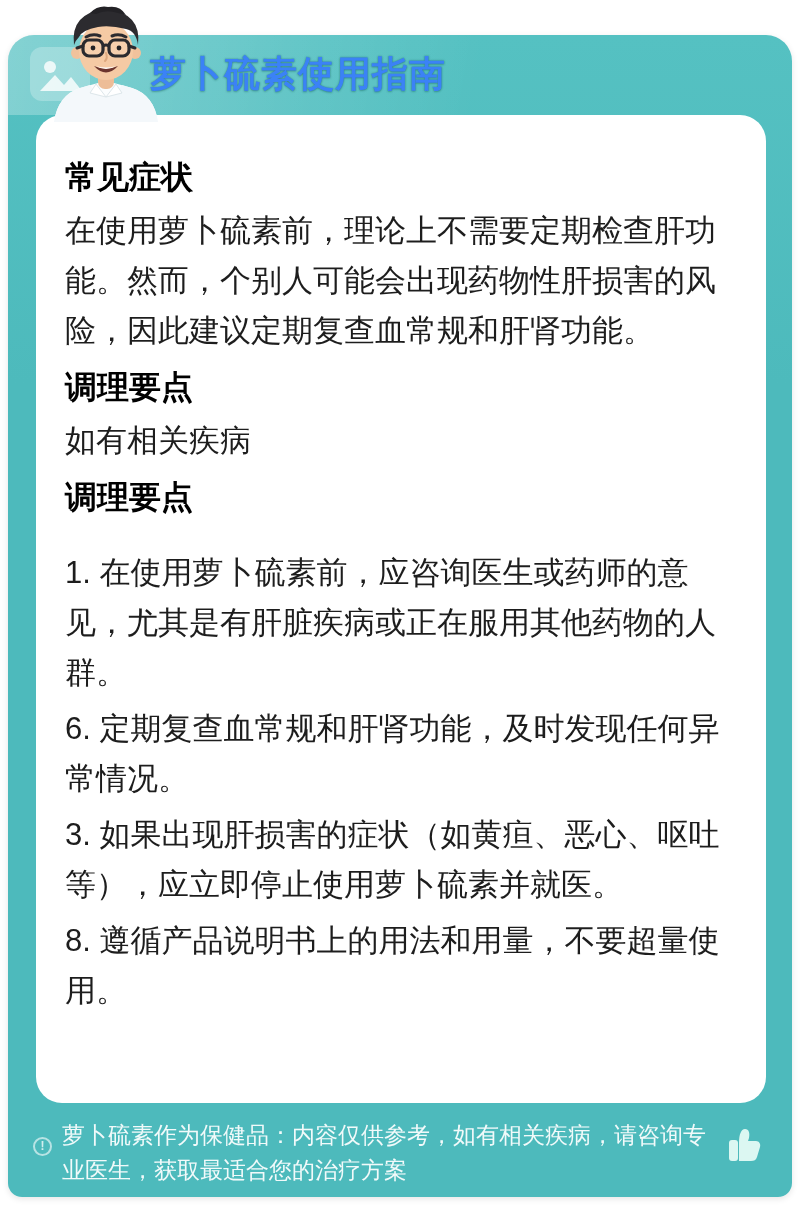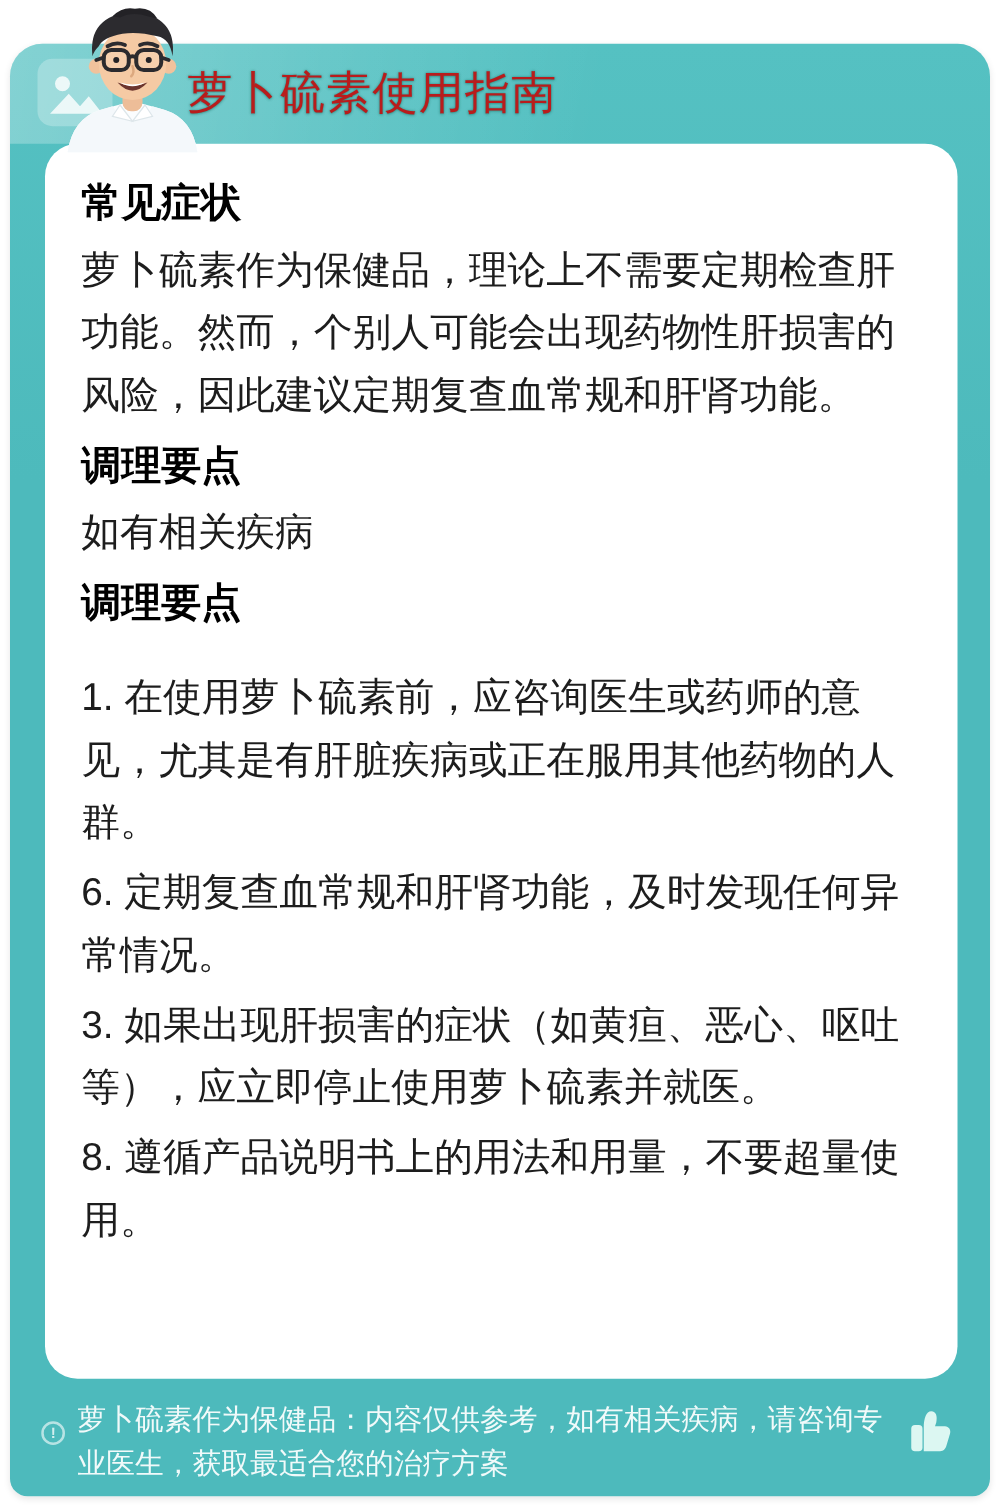--- a/index.html
+++ b/index.html
@@ -21,28 +21,28 @@
     background:linear-gradient(100deg,rgba(255,255,255,0.28) 0%,rgba(255,255,255,0.10) 35%,rgba(255,255,255,0) 60%);
   }
   
   .photo-icon{
     position:absolute;left:30px;top:47px;width:60px;height:54px;
     background:rgba(255,255,255,0.25);border-radius:12px;z-index:1;
   }
   .avatar{position:absolute;left:46px;top:1px;width:120px;height:121px;z-index:3;}
   .page-title{
     position:absolute;left:150px;top:50px;z-index:2;
-    font-size:36px;font-weight:normal;color:#b91c1c;letter-spacing:1px;
+    font-size:36px;font-weight:bold;color:#3b82f6;letter-spacing:1px;
     text-shadow:0 0 2px rgba(16,94,78,0.55),0 1px 2px rgba(16,94,78,0.30);
   }
   
   .card{
     position:absolute;left:36px;top:115px;width:730px;height:988px;
     background:#ffffff;border-radius:26px;z-index:2;
-    box-sizing:border-box;padding:20px 29px 20px 29px;overflow:hidden;
+    box-sizing:border-box;padding:35px 29px 20px 29px;overflow:hidden;
   }
   .card h2{
     margin:2px 0 4px 0;font-size:32px;line-height:50px;
     font-weight:bold;color:#000000;
   }
   .card p{
     margin:0 0 6px 0;font-size:31px;line-height:50px;color:#1d1d1d;
   }
   .card section .sec-paras p.list-item{margin-bottom:6px;}
   .card section[data-idx="2"] h2{margin-bottom:26px;}
@@ -108,21 +108,21 @@
     <path d="M50 65 Q60 71 70 65 Q60 68 50 65 Z" fill="#ffffff"></path>
   </svg>
 </div>
 
 <div class="page-title">萝卜硫素使用指南</div>
 
 <div class="card" id="card">
   <section data-idx="0">
     <h2>常见症状</h2>
     <div class="sec-paras">
-        <p>萝卜硫素作为保健品，理论上不需要定期检查肝功能。然而，个别人可能会出现药物性肝损害的风险，因此建议定期复查血常规和肝肾功能。</p>
+        <p>在使用萝卜硫素前，理论上不需要定期检查肝功能。然而，个别人可能会出现药物性肝损害的风险，因此建议定期复查血常规和肝肾功能。</p>
       </div>
   </section>
 
   <section data-idx="1">
     <h2>调理要点</h2>
     <div class="sec-paras">
         <p>如有相关疾病</p>
       </div>
   </section>
 

